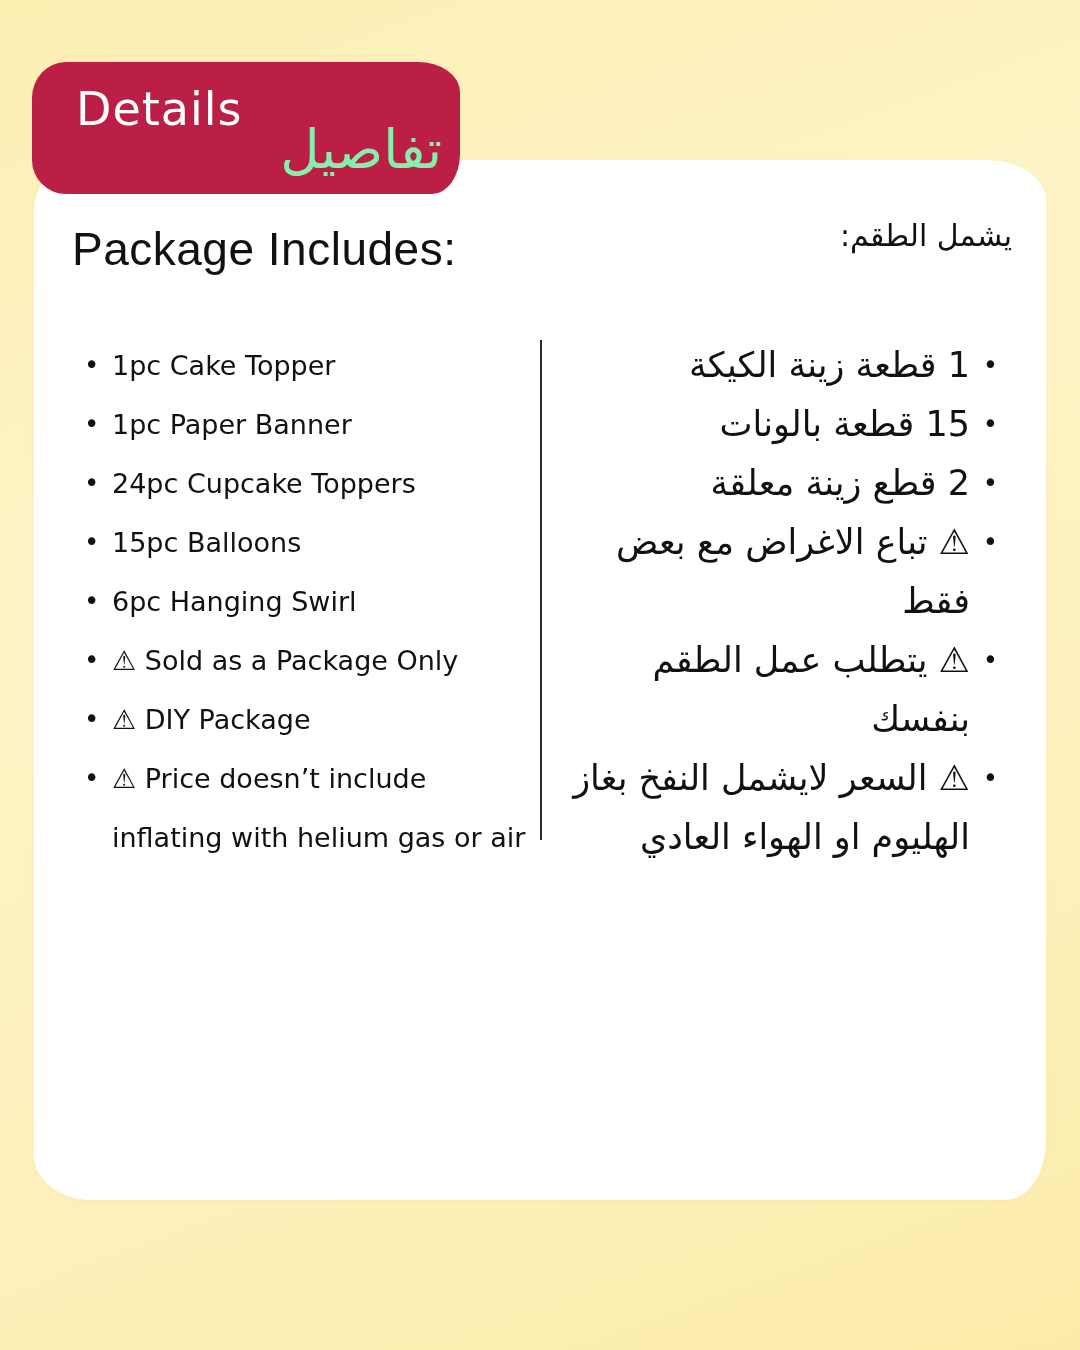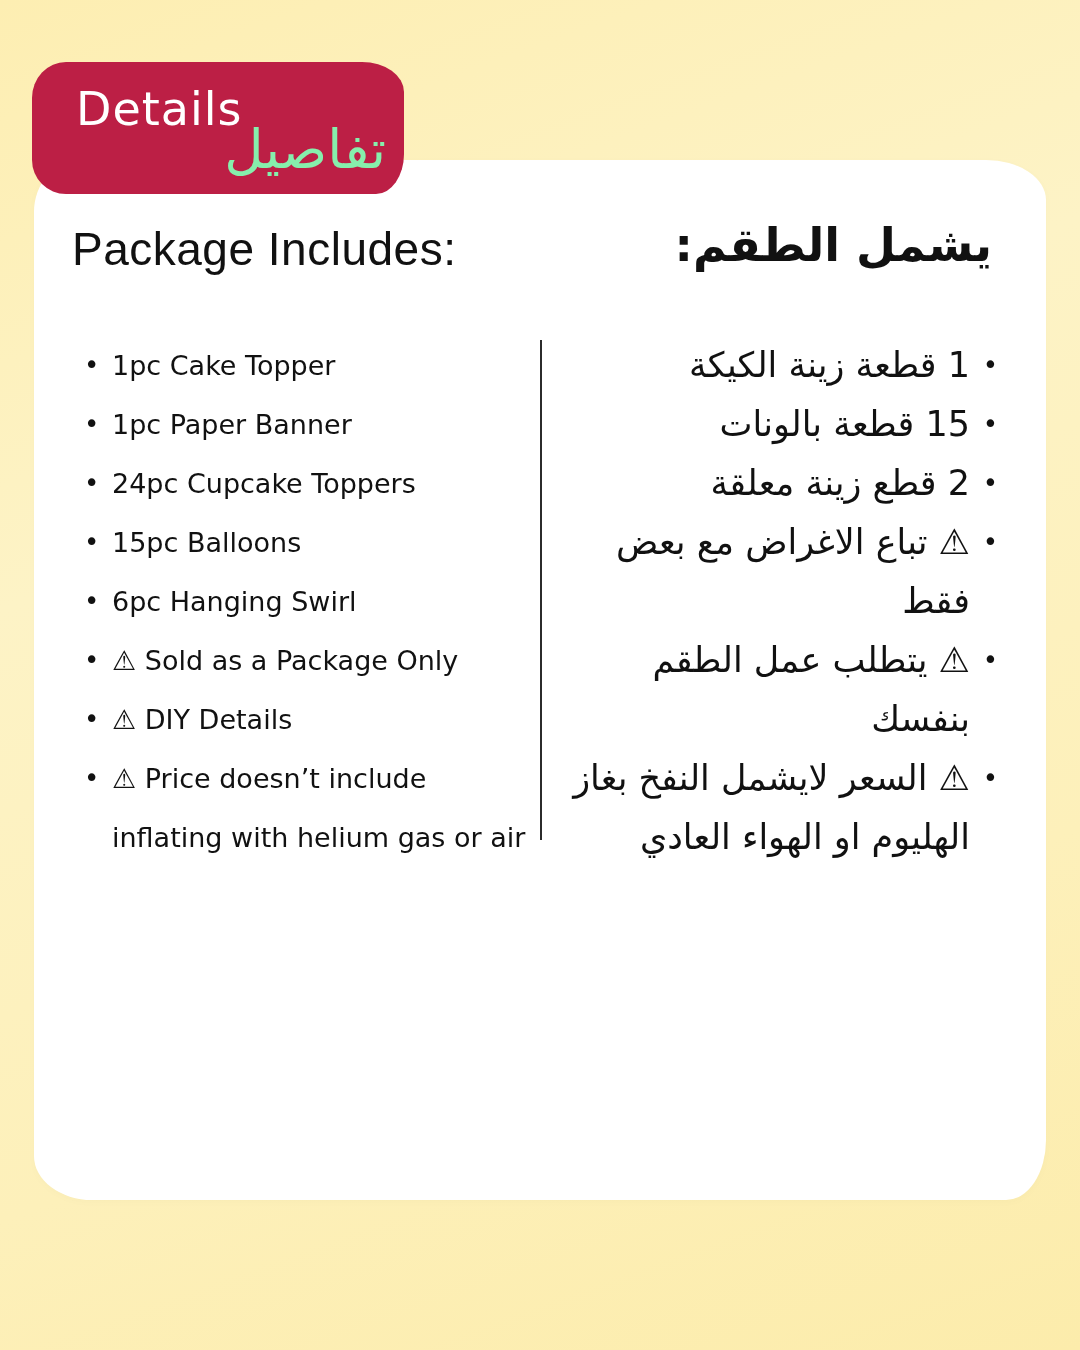--- a/index.html
+++ b/index.html
@@ -28,21 +28,21 @@
     height: 1040px;
     background: #ffffff;
     border-radius: 46px 60px 40px 58px / 52px 40px 60px 44px;
     box-shadow: 0 2px 10px rgba(0,0,0,0.02);
   }
   
   .tab {
     position: absolute;
     left: 32px;
     top: 62px;
-    width: 372px;
+    width: 428px;
     height: 132px;
     background: #bc1f45;
     border-radius: 34px 42px 28px 34px / 36px 30px 40px 34px;
     z-index: 3;
   }
   .tab-en {
     position: absolute;
     left: 44px;
     top: 20px;
     color: #ffffff;
@@ -66,27 +66,26 @@
     position: absolute;
     left: 72px;
     top: 222px;
     font-size: 46px;
     color: #111111;
     font-family: Liberation Sans, sans-serif;
     letter-spacing: 0.5px;
   }
   .heading-ar {
     position: absolute;
-    right: 88px;
+    right: 68px;
     top: 218px;
-    font-size: 46px;
+    font-size: 30px;
     color: #111111;
     direction: rtl;
     font-family: "DejaVu Sans", sans-serif;
-    font-weight: bold;
   }
   
   .divider {
     position: absolute;
     left: 540px;
     top: 340px;
     width: 2px;
     height: 500px;
     background: #2b2b2b;
   }
@@ -163,21 +162,21 @@
 
   <div class="divider"></div>
 
   <ul class="list list-en">
     <li>1pc Cake Topper</li>
     <li>1pc Paper Banner</li>
     <li>24pc Cupcake Toppers</li>
     <li>15pc Balloons</li>
     <li>6pc Hanging Swirl</li>
     <li>⚠ Sold as a Package Only</li>
-    <li>⚠ DIY Details</li>
+    <li>⚠ DIY Package</li>
     <li class="wrap2">⚠ Price doesn’t include
 inflating with helium gas or air</li>
   </ul>
 
   <ul class="list list-ar">
     <li>1 قطعة زينة الكيكة</li>
     <li>15 قطعة بالونات</li>
     <li>2 قطع زينة معلقة</li>
     <li>⚠ تباع الاغراض مع بعض فقط</li>
     <li>⚠ يتطلب عمل الطقم بنفسك</li>

